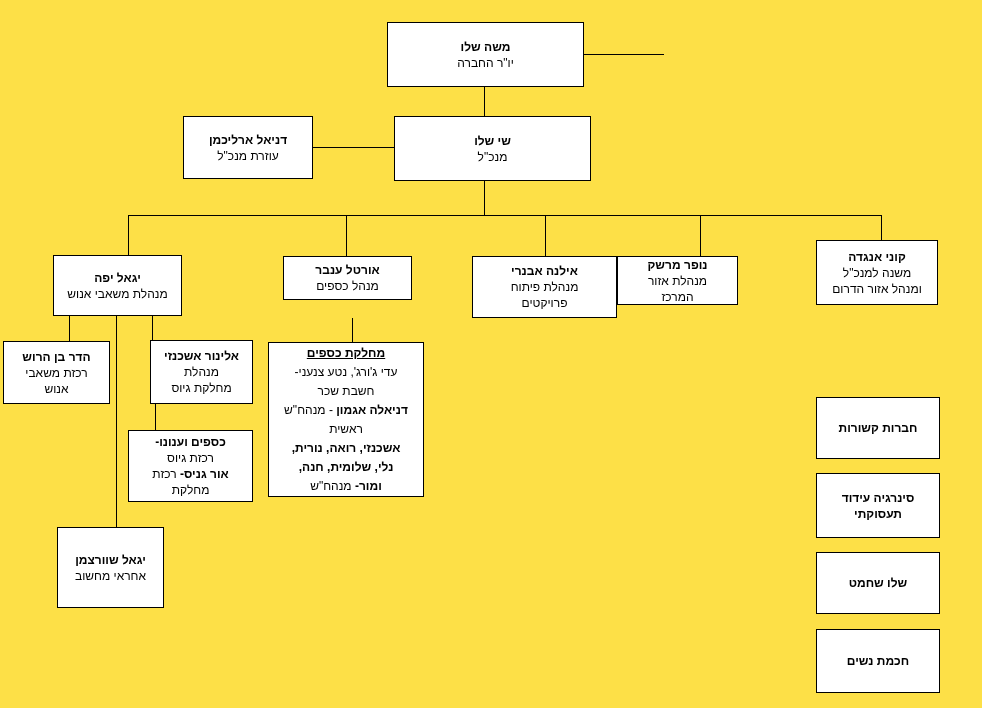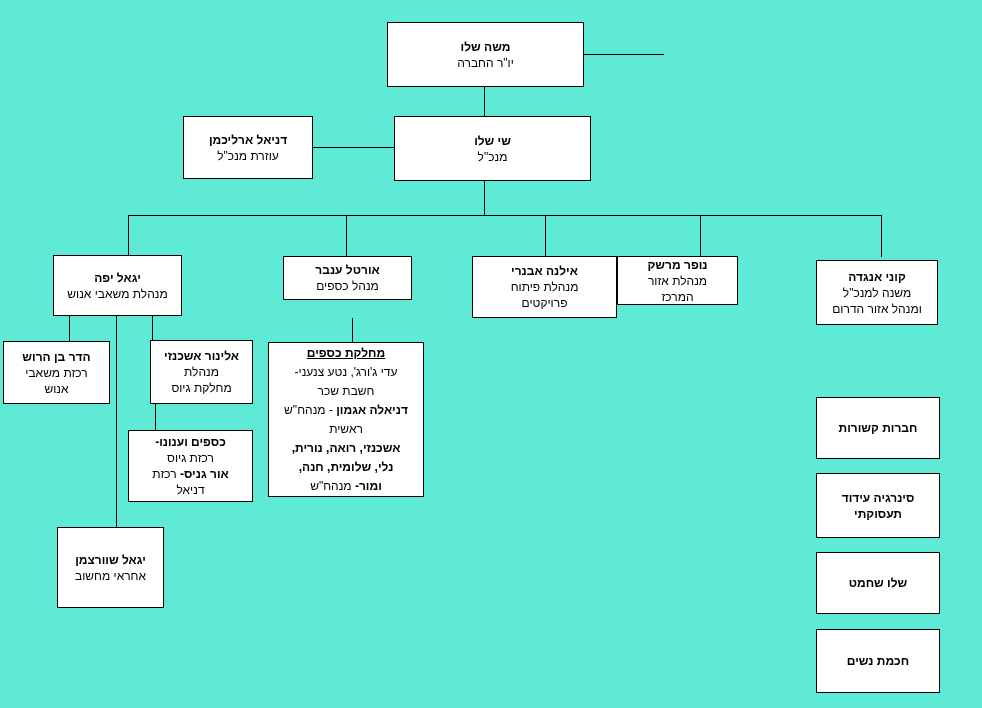--- a/index.html
+++ b/index.html
@@ -1,18 +1,18 @@
 <!DOCTYPE html>
 <html lang="he"><head>
 <meta charset="utf-8">
 <style>
   * { margin:0; padding:0; box-sizing:border-box; }
   html,body { background:#fff; }
   body { font-family:"Liberation Sans","DejaVu Sans",sans-serif; color:#000; }
-  #canvas { position:relative; width:982px; height:708px; background:#5eead4; overflow:hidden; }
+  #canvas { position:relative; width:982px; height:708px; background:#fde047; overflow:hidden; }
   .box {
     position:absolute; border:1px solid #000; background:#fff;
     display:flex; flex-direction:column; justify-content:center; align-items:center;
     text-align:center; direction:rtl; font-size:12px; line-height:16px; padding:2px;
   }
   .name, .b { font-weight:bold; }
   .u { text-decoration:underline; }
   .finance { line-height:19px; }
   .line { position:absolute; background:#000; }
 </style>
@@ -68,21 +68,21 @@
     <div>מנהלת פיתוח</div>
     <div>פרויקטים</div>
   </div>
 
   <div class="box" style="left:617px;top:256px;width:121px;height:49px">
     <div class="name">נופר מרשק</div>
     <div>מנהלת אזור</div>
     <div>המרכז</div>
   </div>
 
-  <div class="box" style="left:816px;top:260px;width:122px;height:65px">
+  <div class="box" style="left:816px;top:240px;width:122px;height:65px">
     <div class="name">קוני אנגדה</div>
     <div>משנה למנכ"ל</div>
     <div>ומנהל אזור הדרום</div>
   </div>
 
   <div class="box" style="left:3px;top:341px;width:107px;height:63px">
     <div class="name">הדר בן הרוש</div>
     <div>רכזת משאבי</div>
     <div>אנוש</div>
   </div>
@@ -90,21 +90,21 @@
   <div class="box" style="left:150px;top:340px;width:103px;height:64px">
     <div class="name">אלינור אשכנזי</div>
     <div>מנהלת</div>
     <div>מחלקת גיוס</div>
   </div>
 
   <div class="box" style="left:128px;top:430px;width:125px;height:72px">
     <div class="name">כספים וענונו-</div>
     <div>רכזת גיוס</div>
     <div><span class="b">אור גניס-</span><span> רכזת</span></div>
-    <div>דניאל</div>
+    <div>מחלקת</div>
   </div>
 
   <div class="box" style="left:57px;top:527px;width:107px;height:81px">
     <div class="name">יגאל שוורצמן</div>
     <div>אחראי מחשוב</div>
   </div>
 
   <div class="box finance" style="left:268px;top:342px;width:156px;height:155px">
     <div class="name u">מחלקת כספים</div>
     <div>עדי ג'ורג', נטע צנעני-</div>

